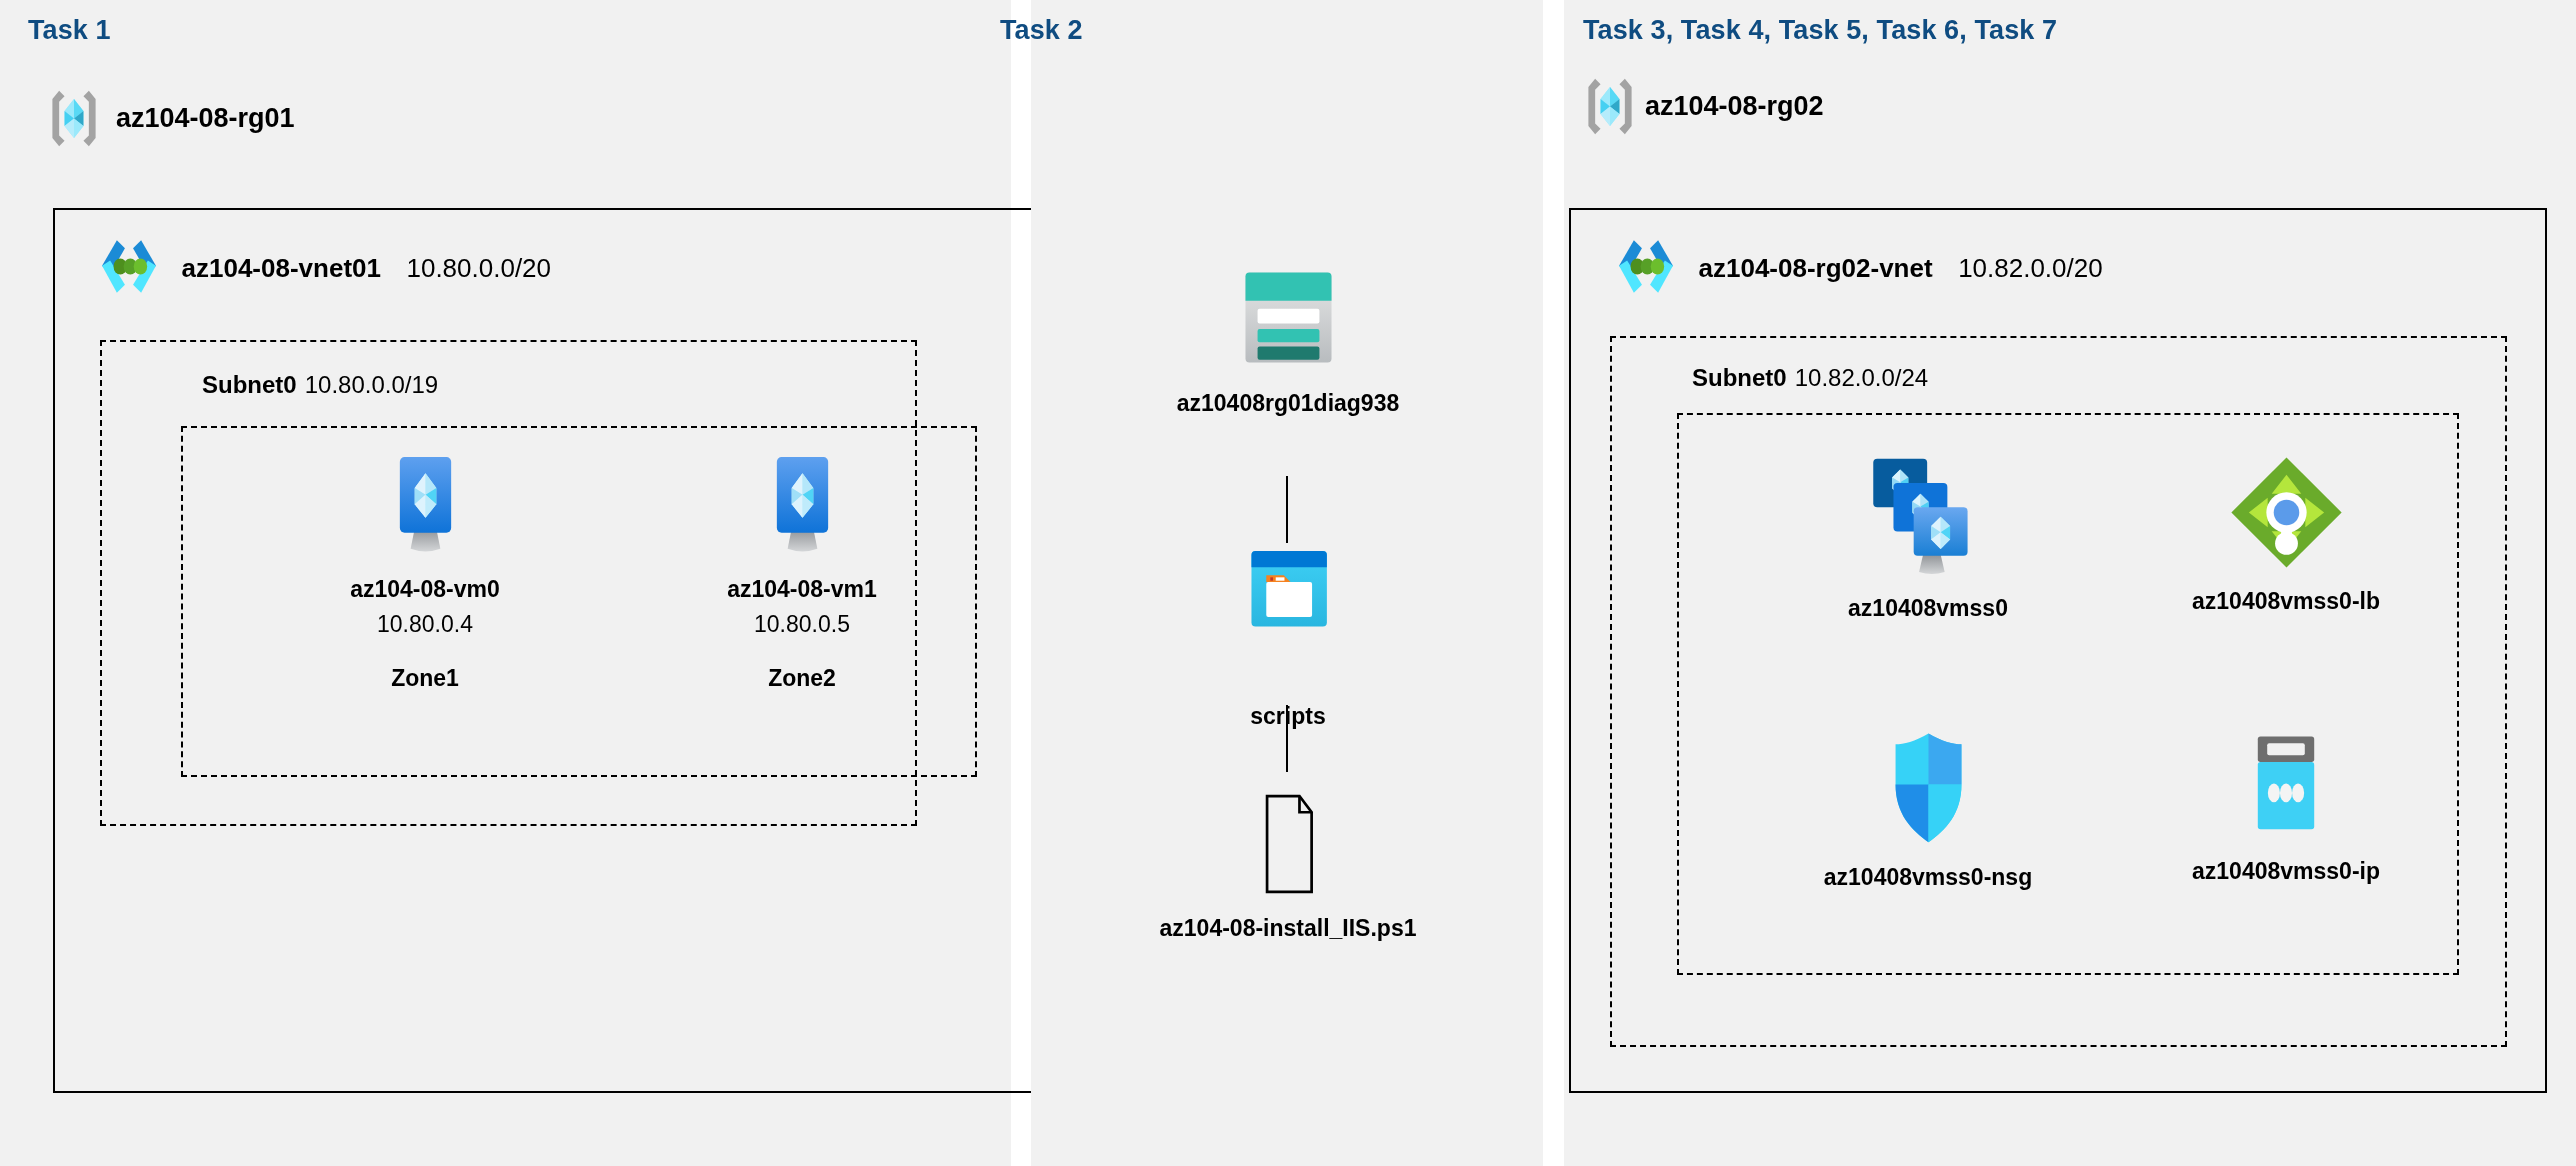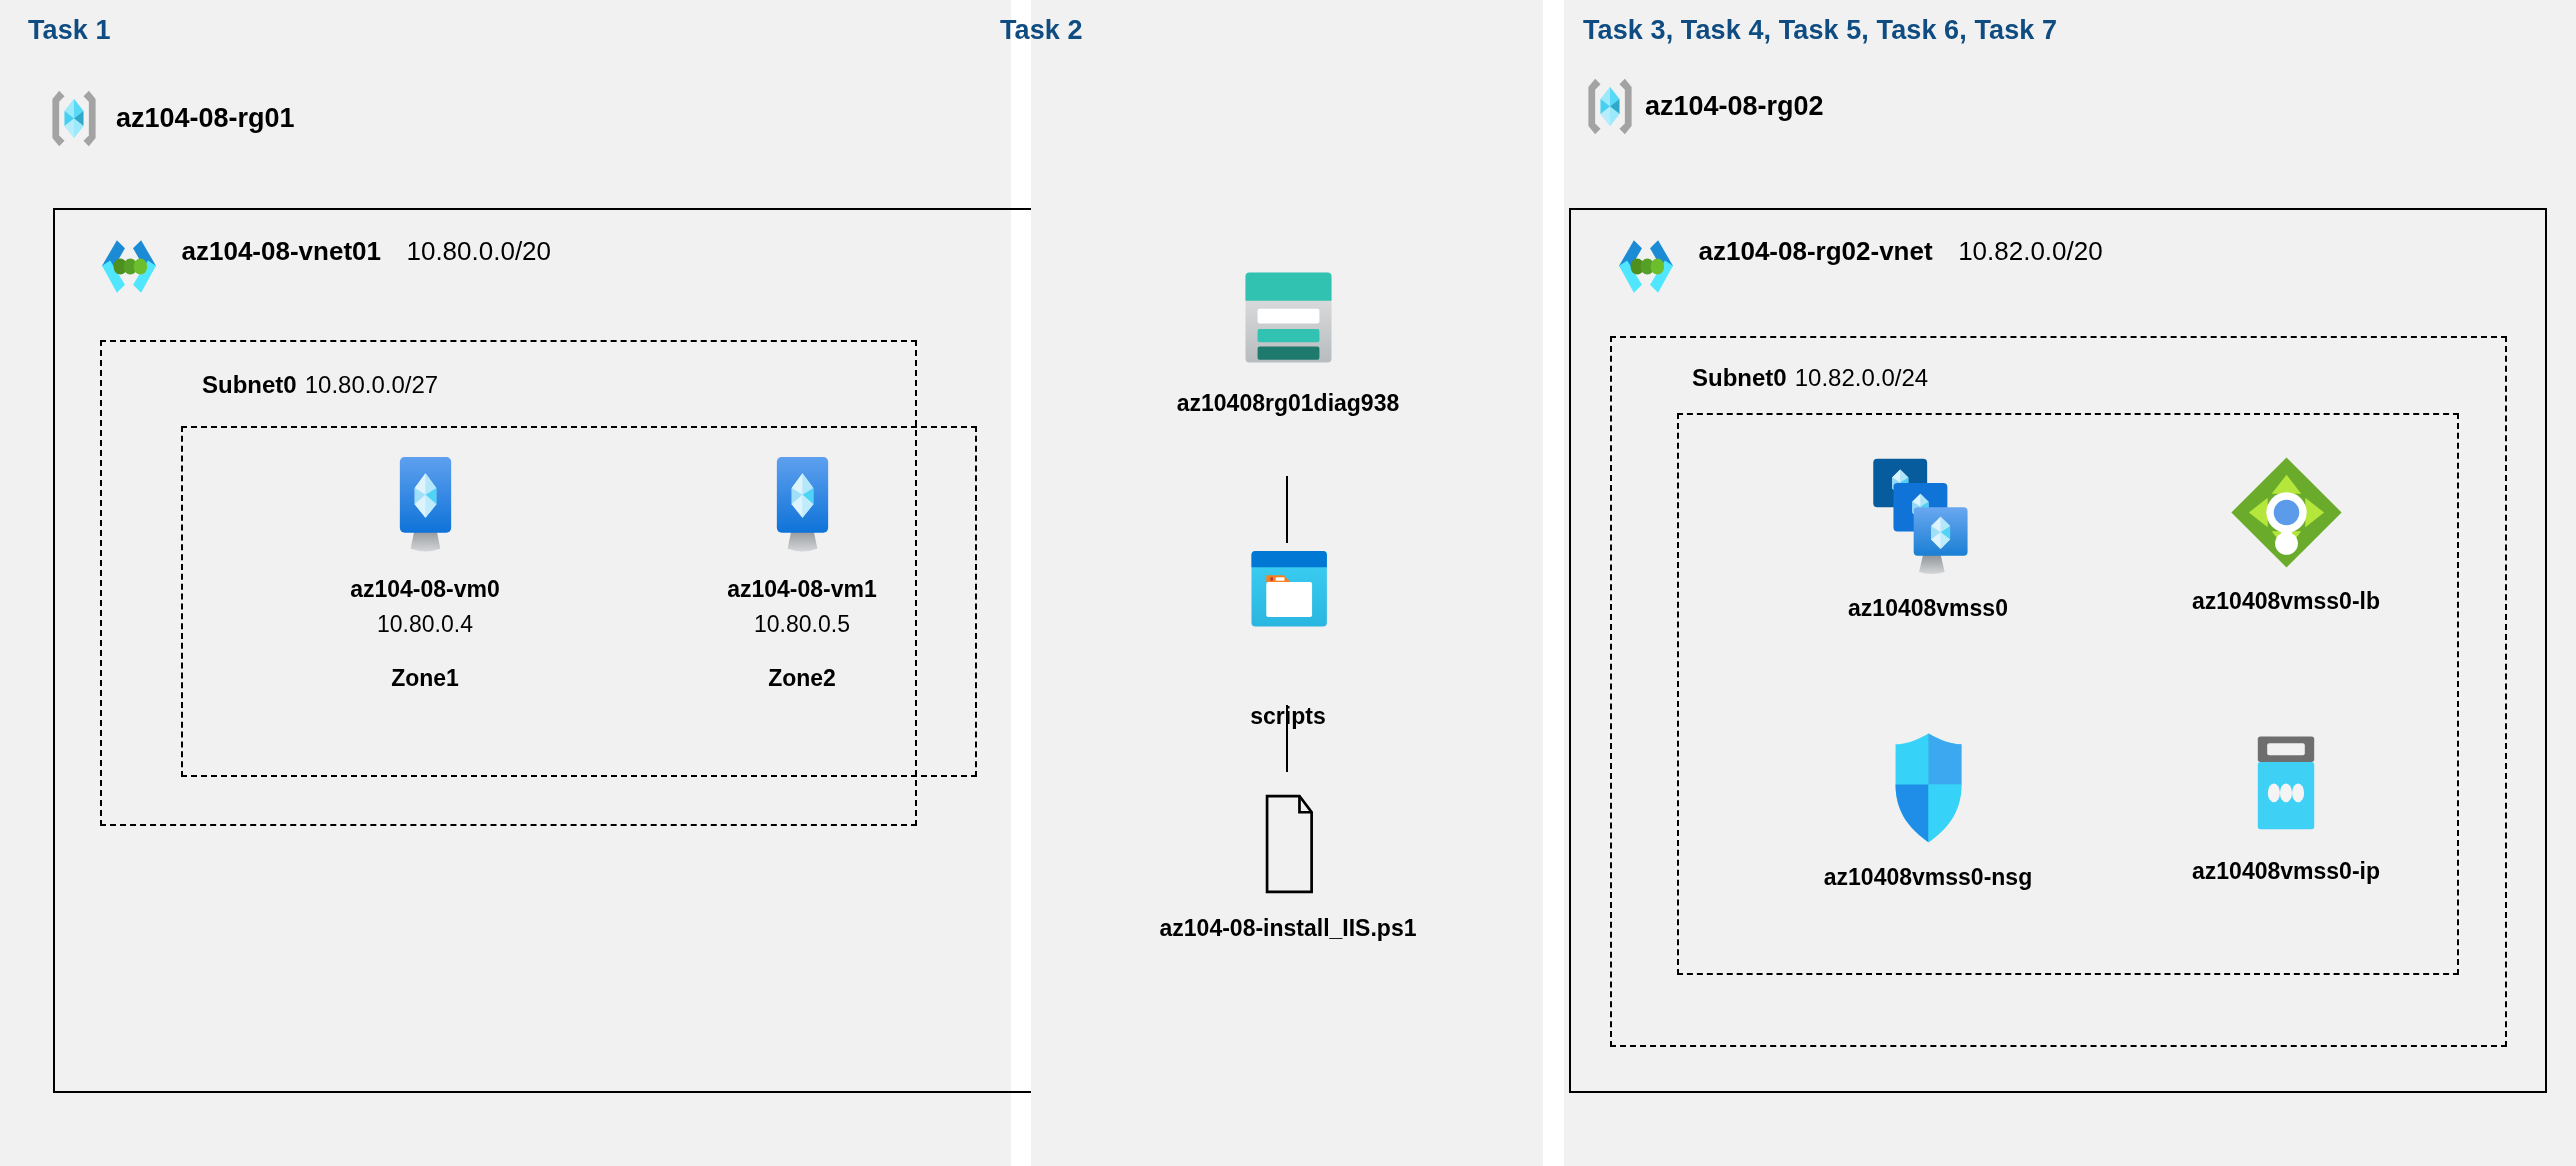--- a/index.html
+++ b/index.html
@@ -7,21 +7,21 @@
 
   .panel{position:absolute;background:#f1f1f1;}
   .task-title{position:absolute;color:#0f4c81;font-weight:bold;font-size:27px;letter-spacing:0.1px;white-space:nowrap;}
 
   .solid-box{position:absolute;border:2.7px solid #000;background:transparent;box-sizing:border-box;}
   .dash-box{position:absolute;border:2.7px dashed #000;background:transparent;box-sizing:border-box;}
 
   .rg-row{position:absolute;display:flex;align-items:center;gap:15px;}
   .rg-name{font-size:27px;font-weight:bold;color:#000;white-space:nowrap;}
 
-  .vnet-row{position:absolute;display:flex;align-items:flex-start;gap:17.5px;}
+  .vnet-row{position:absolute;display:flex;align-items:center;gap:17.5px;}
   .vnet-name{font-size:26px;font-weight:bold;color:#000;white-space:nowrap;}
   .vnet-cidr{font-size:26px;font-weight:normal;color:#000;white-space:nowrap;margin-left:8px;}
 
   .subnet-label{position:absolute;font-size:24px;color:#000;white-space:nowrap;}
   .subnet-label b{font-weight:bold;}
   .subnet-label span{font-weight:normal;margin-left:8px;}
 
   .node{position:absolute;display:flex;flex-direction:column;align-items:center;width:216px;}
   .node-label{font-size:23px;font-weight:bold;color:#000;white-space:nowrap;margin-top:15px;text-align:left;}
   .node-sub{font-size:23px;font-weight:normal;color:#000;white-space:nowrap;margin-top:8px;}
@@ -69,21 +69,21 @@
       <ellipse cx="69" cy="45" rx="10" ry="12" fill="#6cbe2d"></ellipse>
     </svg>
   </span>
   <span class="vnet-name">az104-08-vnet01</span>
   <span class="vnet-cidr">10.80.0.0/20</span>
 </div>
 
 <div class="dash-box" style="left:100px;top:340px;width:817px;height:486px;"></div>
 
 <div class="subnet-label" style="left:202px;top:371px;">
-  <b>Subnet0</b><span>10.80.0.0/27</span>
+  <b>Subnet0</b><span>10.80.0.0/19</span>
 </div>
 
 <div class="dash-box" style="left:181px;top:426px;width:796px;height:351px;"></div>
 
 <div class="node" style="left:317px;top:453px;">
   <span>
     <svg width="81" height="108" viewBox="0 0 120 160">
       <defs>
         <linearGradient id="vmg" x1="0" y1="0" x2="0" y2="1">
           <stop offset="0" stop-color="#5ea0ef"></stop>

